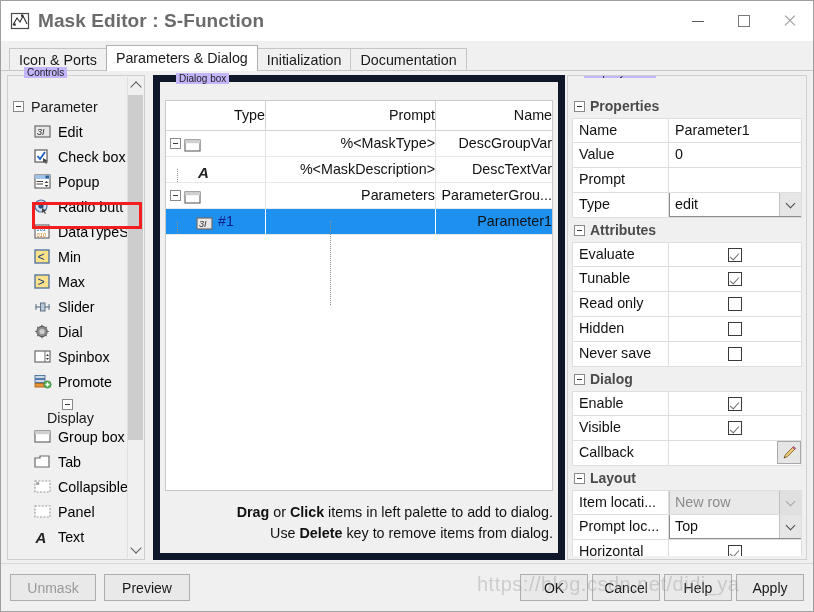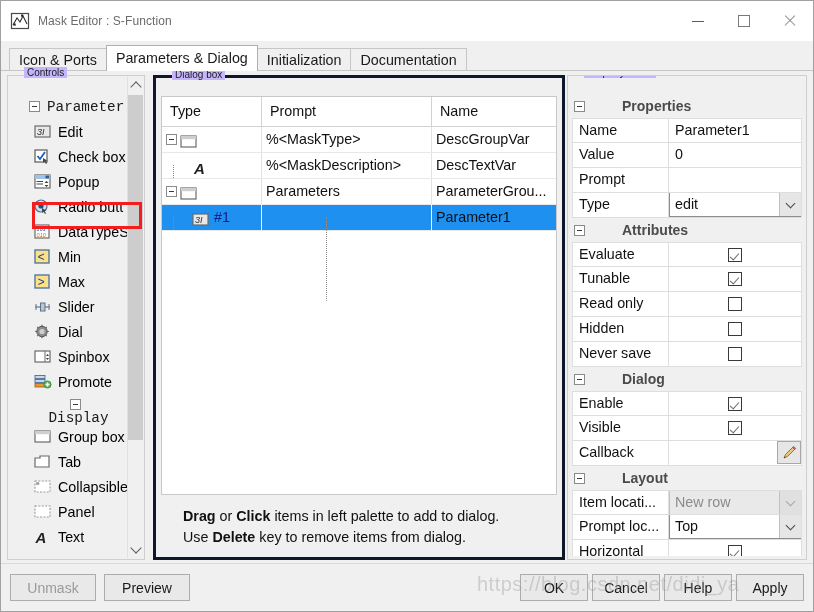--- a/index.html
+++ b/index.html
@@ -21,22 +21,23 @@
   .titlebar {
     position: absolute; left: 0; top: 0; right: 0; height: 40px;
     background: #ffffff;
     display: flex; align-items: center;
   }
   .title-icon {
     width: 20px; height: 18px; margin-left: 9px; margin-right: 8px;
     position: relative; flex: none;
   }
   .title-text {
-    font-size: 12px; color: #6b6b6b; letter-spacing: 0.1px;
+    font-size: 19px; color: #6b6b6b; letter-spacing: 0.1px;
     white-space: nowrap;
+    font-weight: bold;
   }
   .win-buttons { margin-left: auto; display: flex; height: 40px; }
   .win-btn {
     width: 46px; height: 40px;
     display: flex; align-items: center; justify-content: center;
     color: #5a5a5a;
   }
   .wb-min { width: 12px; height: 1px; background: #5a5a5a; display:block; }
   .wb-max { width: 12px; height: 12px; border: 1.3px solid #7a7a7a; display:block; box-sizing:border-box; }
   .wb-close { position: relative; width: 14px; height: 14px; display:block; opacity: .62;}
@@ -91,22 +92,22 @@
     position: absolute; top: -9px; left: 16px;
     background: #c4b5fd; padding: 0 3px;
     font-size: 10px; color: #1a1a1a;
   }
   .palette-scroll {
     position: absolute; left: 1px; top: 18px; right: 16px; bottom: 1px;
     overflow: hidden;
   }
   .pal-group-head {
     display: flex; align-items: center;
-    height: 25px; padding-left: 20px;
-    font-size: 14.3px; color: #1a1a1a; font-family: Liberation Mono, monospace;
+    height: 25px; padding-left: 4px;
+    font-size: 14.3px; color: #1a1a1a;
   }
   .expander {
     width: 11px; height: 11px; box-sizing: border-box;
     border: 1px solid #8a8a8a; background: #fff;
     position: relative; margin-right: 7px; flex: none;
   }
   .expander:before {
     content: ""; position: absolute; left: 2px; top: 4px;
     width: 5px; height: 1px; background: #3a3a3a;
   }
@@ -146,22 +147,23 @@
   .chev {
     width: 7px; height: 7px; border-left: 1.4px solid #5d5d5d; border-bottom: 1.4px solid #5d5d5d;
     display: block;
   }
   .chev.up { transform: rotate(135deg); margin-top: 3px;}
   .chev.down { transform: rotate(-45deg); margin-bottom: 3px;}
 
   
   .dialogbox {
     position: absolute; left: 152px; top: 4px; right: 248px; bottom: 4px;
-    border: 3px solid #0f172a; box-sizing: border-box;
+    border: 7px solid #0f172a; box-sizing: border-box;
     background: #f0f0f0;
+    text-align: right;
   }
   .grid {
     position: absolute; left: 5px; top: 18px; right: 5px; bottom: 62px;
     background: #ffffff; border: 1px solid #c8c8c8; box-sizing: border-box;
     overflow: hidden;
   }
   .grid-head {
     display: flex; height: 29px; background: #fff;
     border-bottom: 1px solid #d2d2d2;
   }
@@ -217,21 +219,21 @@
     position: absolute; right: 6px; top: 4px; width: 240px; bottom: 4px;
     border: 1px solid #cfcfcf; box-sizing: border-box; background: #f0f0f0;
     overflow: hidden;
   }
   .pe-scroll {
     position: absolute; left: 4px; top: 18px; right: 4px; bottom: 3px;
     overflow: hidden;
   }
   .pe-section {
     display: flex; align-items: center; height: 24px;
-    font-size: 14px; font-weight: bold; color: #4b4b4b; padding-left: 2px; gap: 32px;
+    font-size: 14px; font-weight: bold; color: #4b4b4b; padding-left: 2px;
   }
   .pe-section .expander { margin-right: 5px; }
   .pe-row {
     display: flex; align-items: stretch; height: 25px;
     background: #ffffff; border: 1px solid #dedede; border-top: none;
     box-sizing: border-box;
   }
   .pe-row.first { border-top: 1px solid #dedede; }
   .pe-label {
     width: 96px; flex: none; font-size: 14.3px; color: #111;

